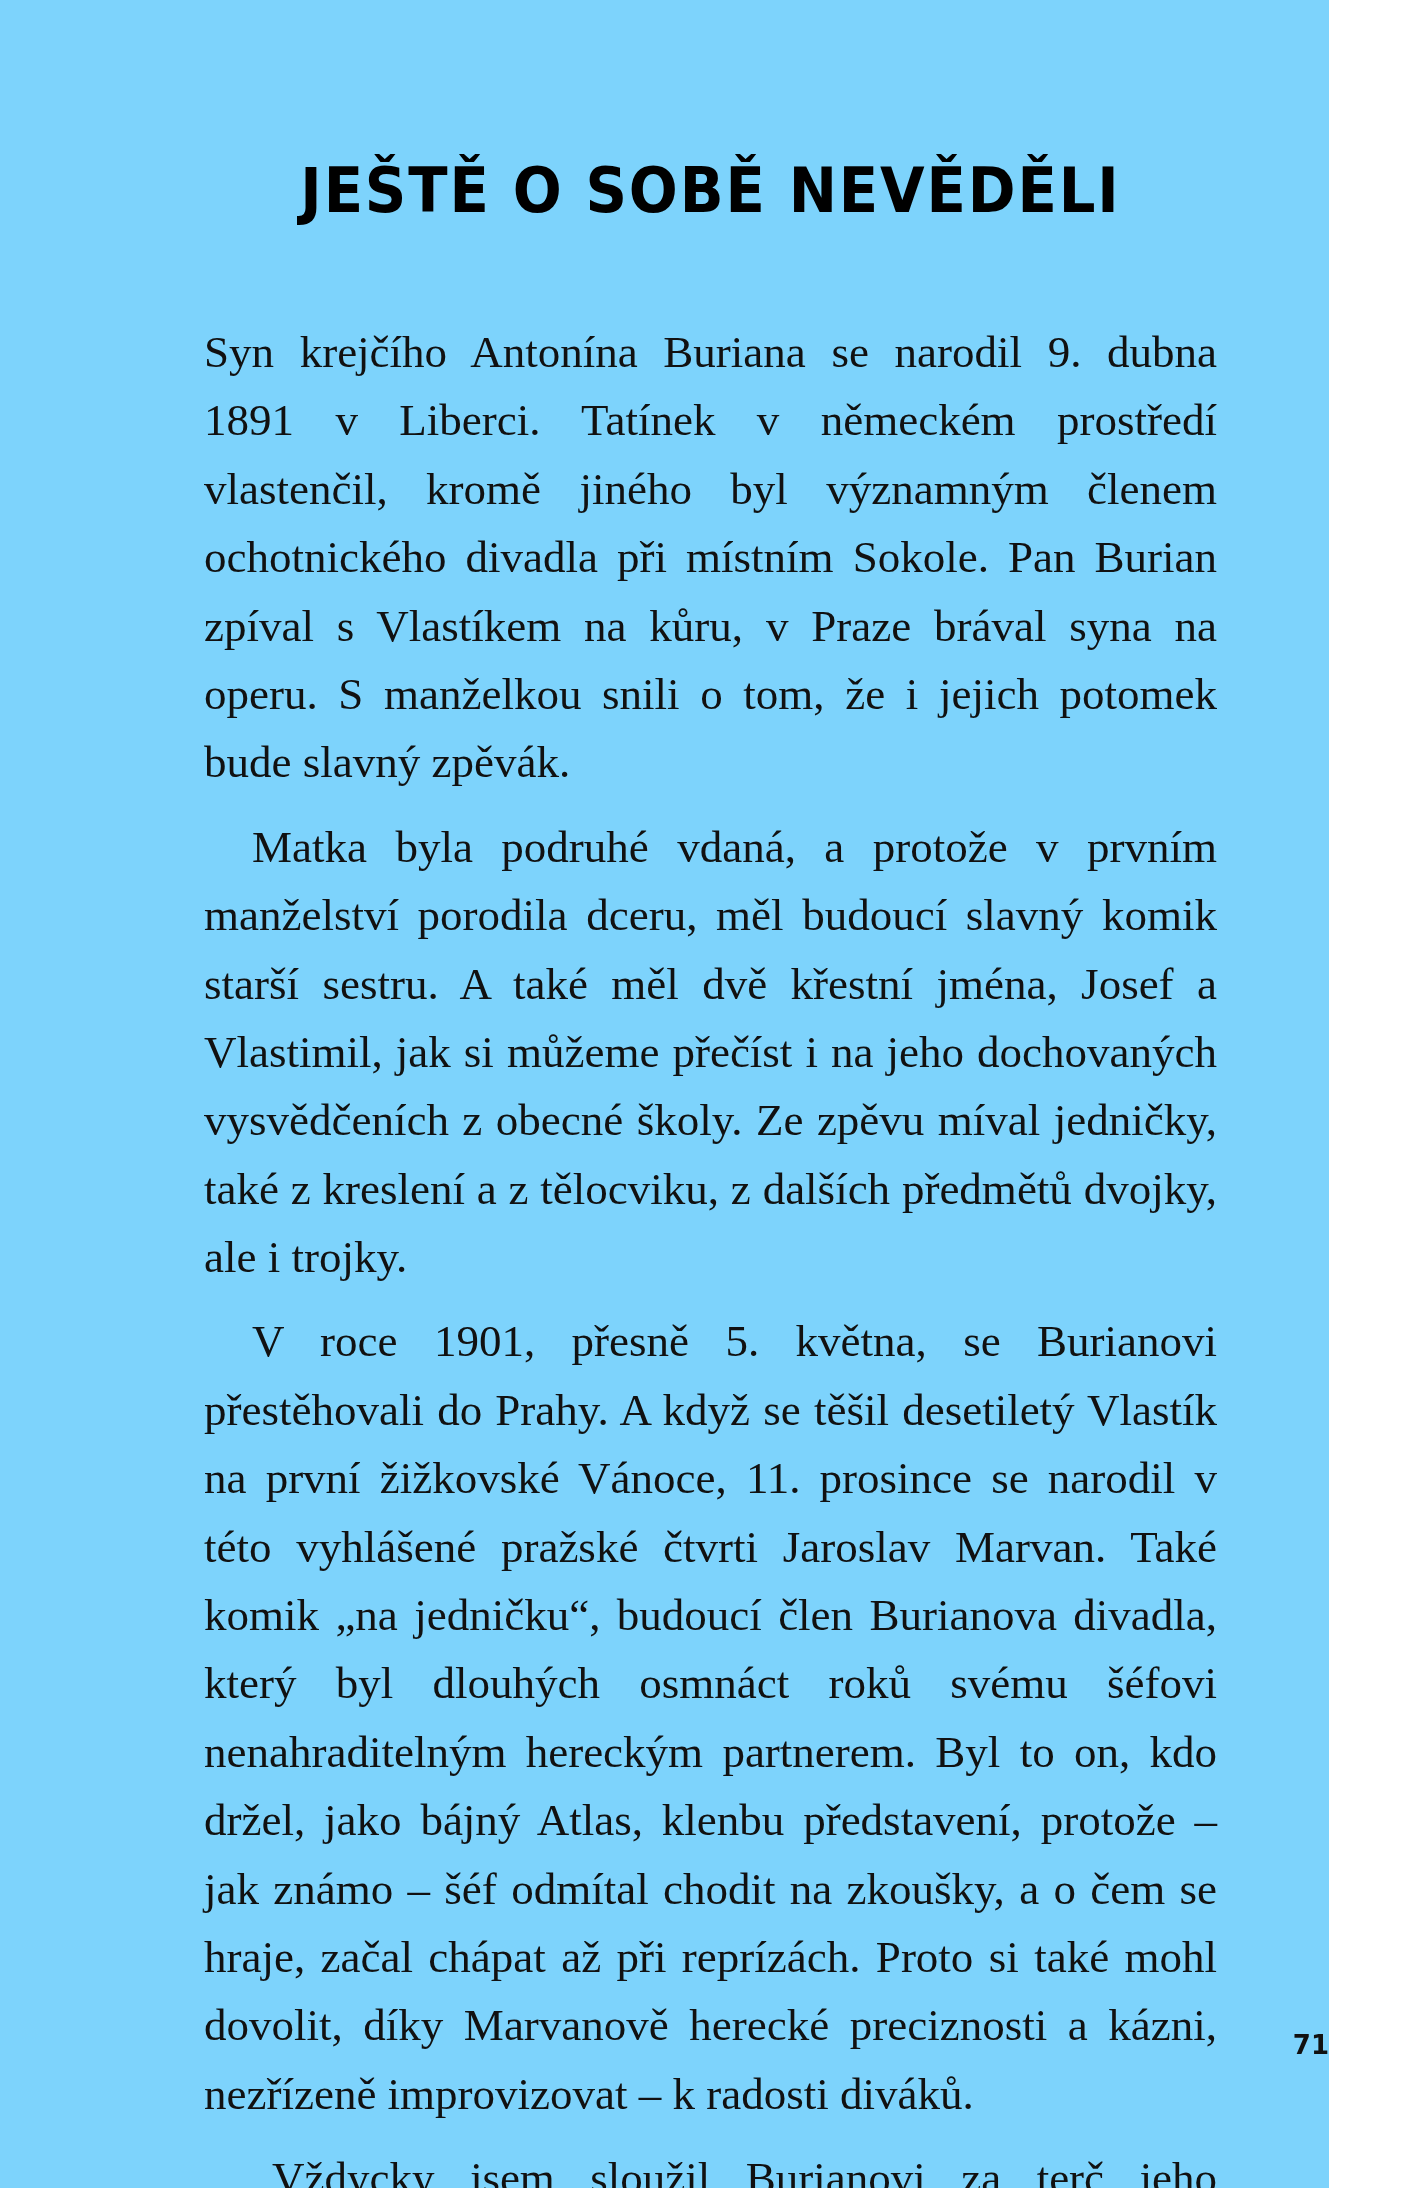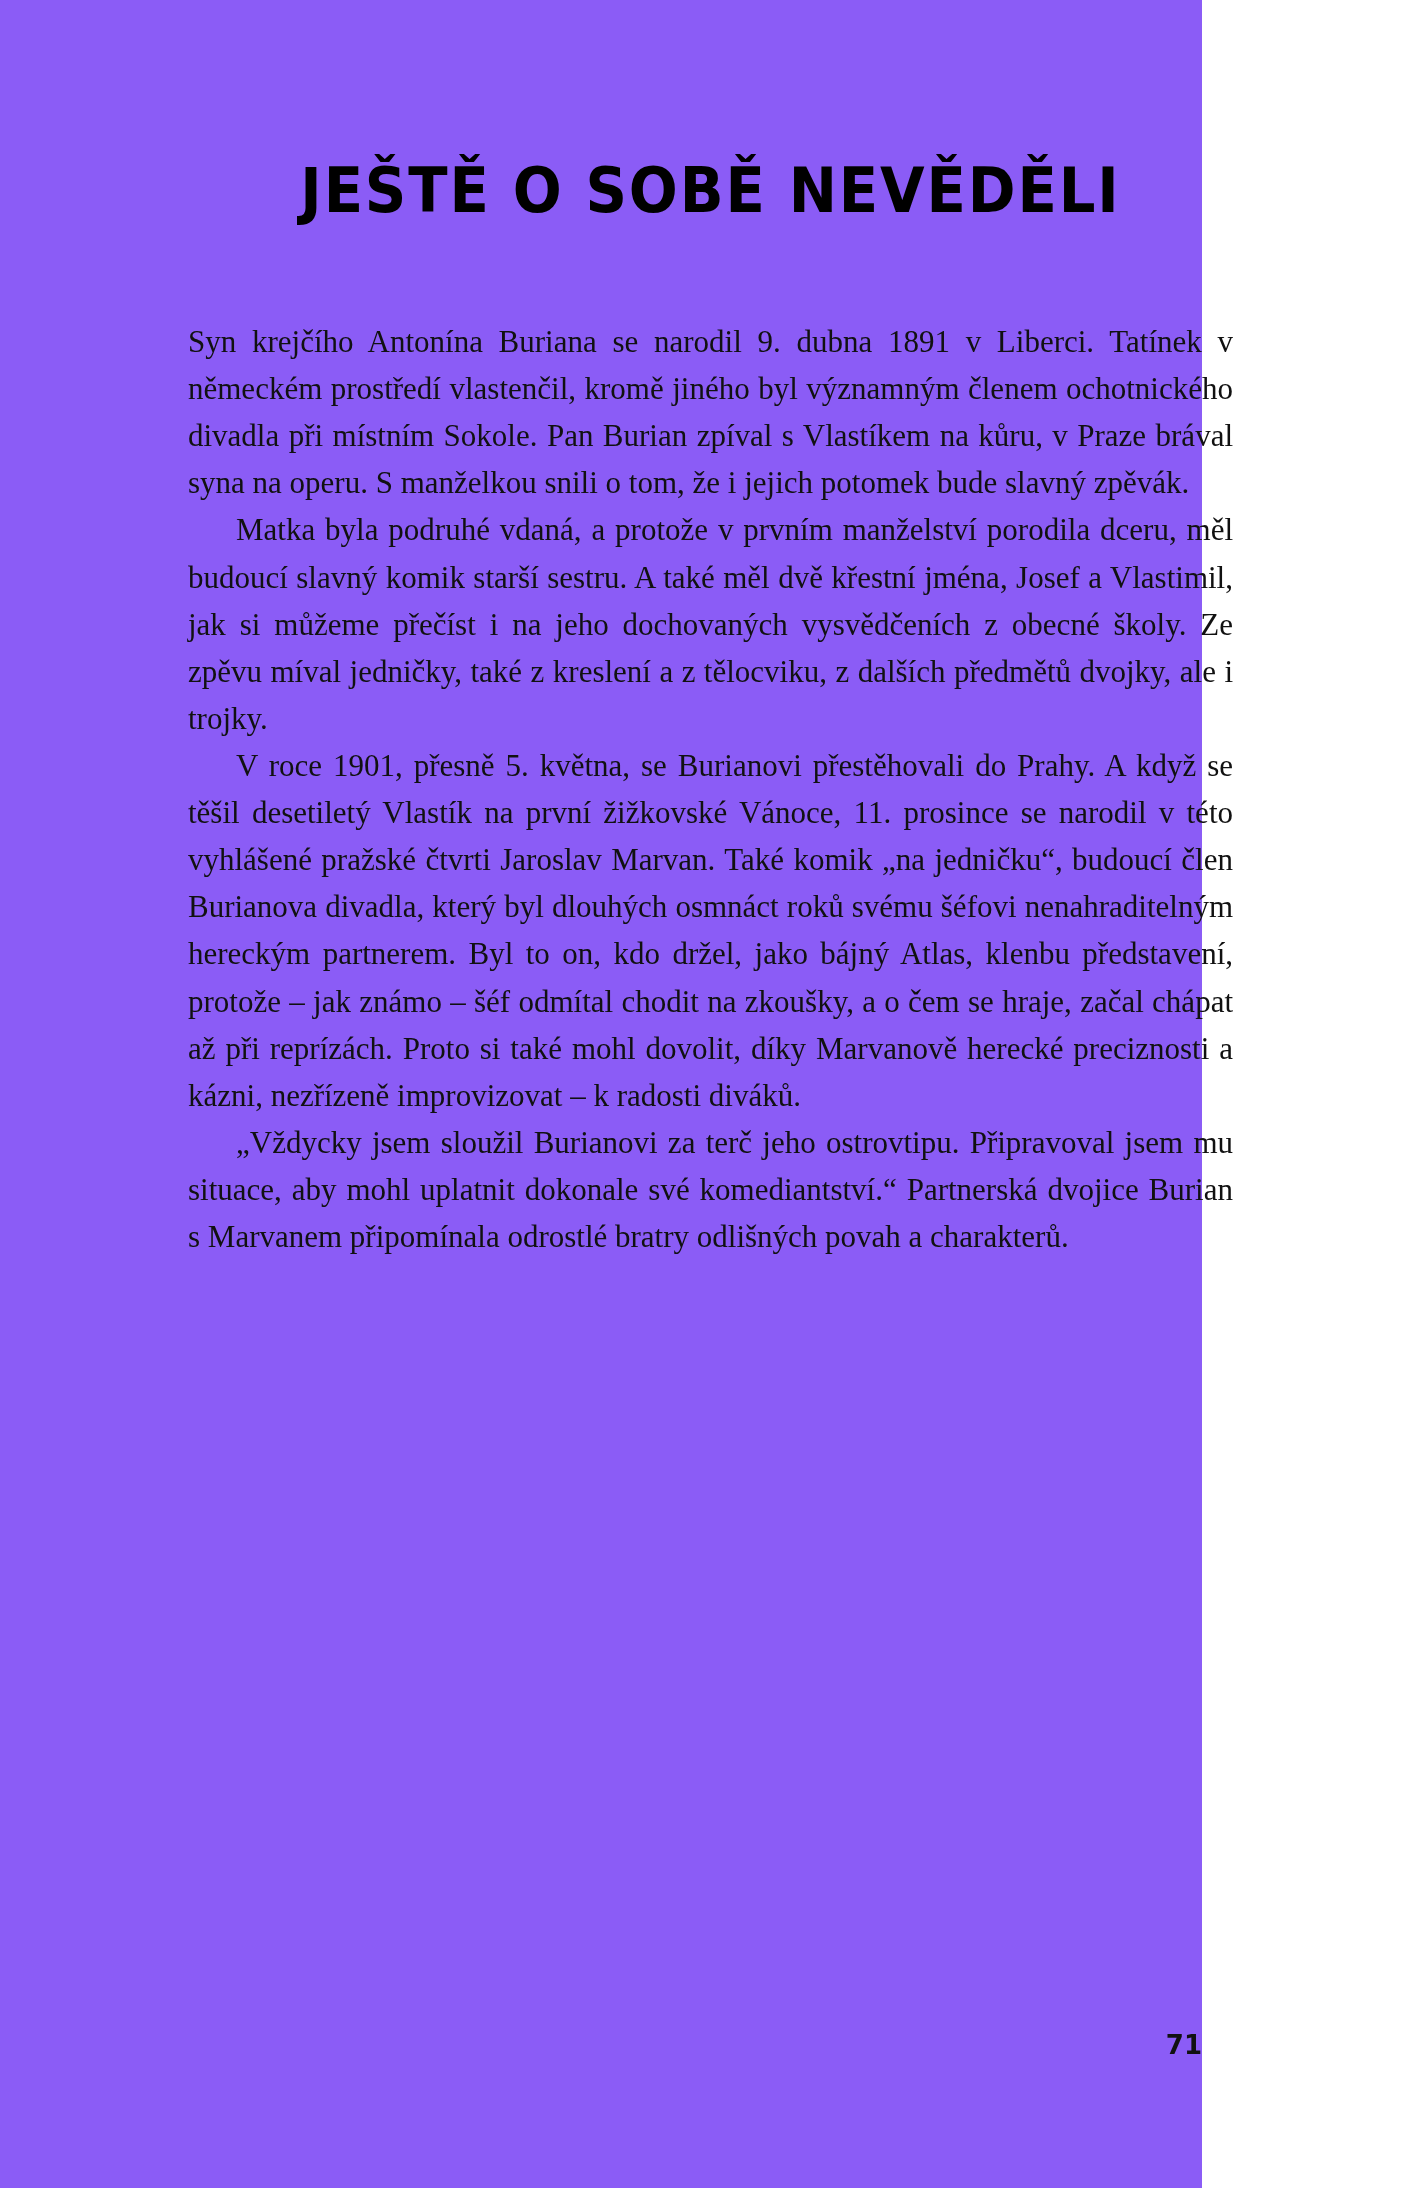--- a/index.html
+++ b/index.html
@@ -9,23 +9,23 @@
   }
   body {
     width: 1419px;
     height: 2188px;
     font-family: "Liberation Serif", serif;
     color: #1a1a1a;
     overflow: hidden;
   }
   .page {
     position: relative;
-    width: 1202px;
+    width: 1329px;
     height: 2188px;
-    background: #8b5cf6;
+    background: #7dd3fc;
     box-sizing: border-box;
   }
   .content {
     position: absolute;
     left: 188px;
     top: 0;
     width: 1045px;
   }
   .chapter-title {
     font-family: "DejaVu Sans", sans-serif;
@@ -35,23 +35,23 @@
     text-align: center;
     color: #000000;
     margin: 0;
     padding-top: 160px;
     padding-bottom: 0;
     transform: scaleX(0.93);
     transform-origin: center;
     line-height: 1.0;
   }
   .body-text {
-    margin: 0;
+    margin: 16px;
     padding: 0;
-    font-size: 31px;
+    font-size: 45px;
     line-height: 1.52;
     text-align: justify;
     text-justify: inter-word;
     color: #111111;
     hyphens: manual;
   }
   .body-text.first {
     margin-top: 96px;
     text-indent: 0;
   }

